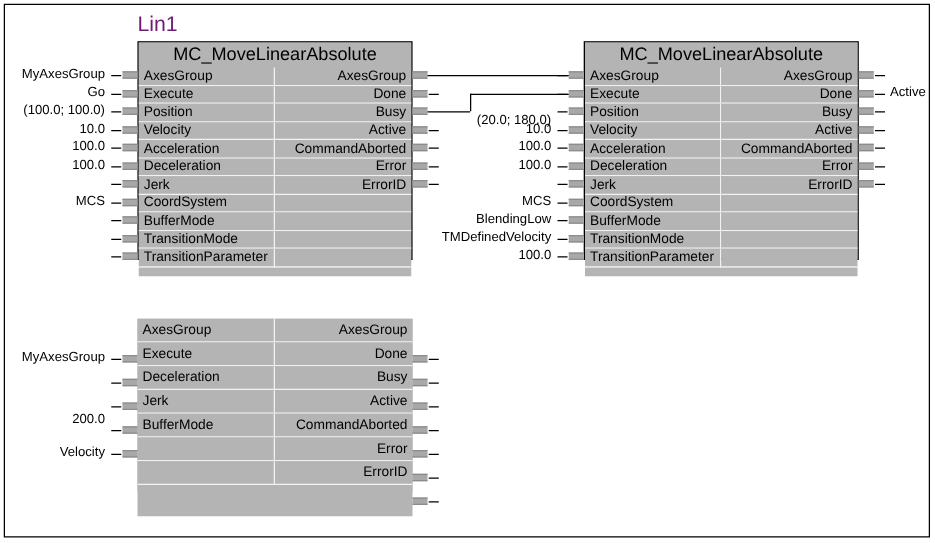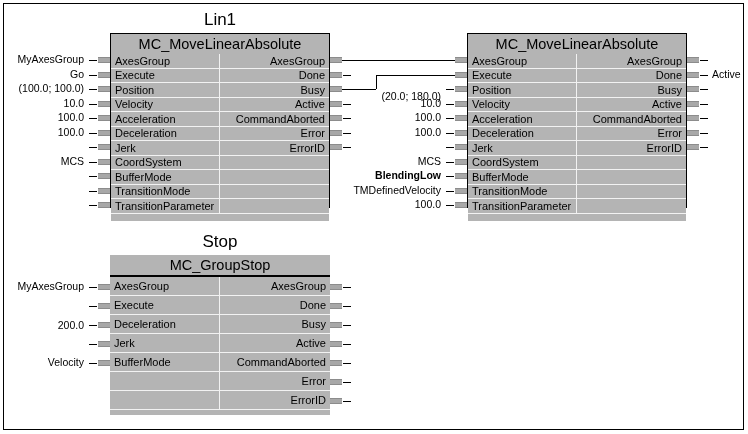--- a/index.html
+++ b/index.html
@@ -19,23 +19,22 @@
     width:741px;height:427px;
     border:1px solid #000000;
     box-sizing:border-box;
   }
 
   
   .fb{position:absolute;}
   .fb-title{
     position:absolute;
     left:0;right:0;top:-24px;
-    text-align:center;
     font-size:17px;
-    color:#000000;
+    color:#701a75;
     line-height:22px;
     white-space:nowrap;
   }
   .fb-body{
     position:relative;
     background:#b4b4b4;
     border:1px solid #000000;
     box-sizing:border-box;
   }
   .fb-header{
@@ -203,23 +202,21 @@
           <div class="fb-row" style="height: 14.5px;">
             <div class="cell in" style="width: 110px; height: 14.5px;">TransitionParameter</div>
             <div class="cell out blank" style="width: 110px; height: 14.5px;"></div>
           </div>
         </div>
       <div class="fb-foot" style="height:7px;"></div>
     </div>
   </div>
 
   <div class="fb" id="blk-stop" style="left:110px;top:255px;width:220px;">
-    <div class="fb-title">Stop</div>
     <div class="fb-body" style="height:158px;border:none;">
-      <div class="fb-header rule" style="height:22px;line-height:21px;">MC_GroupStop</div>
       <div class="fb-rows" id="rows-stop">
           <div class="fb-row" style="height: 19px;">
             <div class="cell in" style="width: 110px; height: 19px;">AxesGroup</div>
             <div class="cell out" style="width: 110px; height: 19px;">AxesGroup</div>
           </div>
           <div class="fb-row" style="height: 19px;">
             <div class="cell in" style="width: 110px; height: 19px;">Execute</div>
             <div class="cell out" style="width: 110px; height: 19px;">Done</div>
           </div>
           <div class="fb-row" style="height: 19px;">
@@ -320,39 +317,39 @@
     <div class="dash" style="left: 700px; top: 132.5px; width: 8px;"></div>
     <div class="nub" style="position: absolute; left: 455px; top: 144px; width: 12px; right: auto;"></div>
     <div class="dash" style="left: 446px; top: 147px; width: 8px;"></div>
     <div class="nub" style="position: absolute; left: 687px; top: 144px; width: 12px; right: auto;"></div>
     <div class="dash" style="left: 700px; top: 147px; width: 8px;"></div>
     <div class="nub" style="position: absolute; left: 455px; top: 158.5px; width: 12px; right: auto;"></div>
     <div class="dash" style="left: 446px; top: 161.5px; width: 8px;"></div>
     <div class="pinlabel r" style="top: 155.5px; right: 307px;">MCS</div>
     <div class="nub" style="position: absolute; left: 455px; top: 173px; width: 12px; right: auto;"></div>
     <div class="dash" style="left: 446px; top: 176px; width: 8px;"></div>
-    <div class="pinlabel r" style="top: 170px; right: 307px; font-weight: bold;">BlendingLow</div>
+    <div class="pinlabel r" style="top: 170px; right: 307px;">BlendingLow</div>
     <div class="nub" style="position: absolute; left: 455px; top: 187.5px; width: 12px; right: auto;"></div>
     <div class="dash" style="left: 446px; top: 190.5px; width: 8px;"></div>
     <div class="pinlabel r" style="top: 184.5px; right: 307px;">TMDefinedVelocity</div>
     <div class="nub" style="position: absolute; left: 455px; top: 202px; width: 12px; right: auto;"></div>
     <div class="dash" style="left: 446px; top: 205px; width: 8px;"></div>
     <div class="pinlabel r" style="top: 199px; right: 307px;">100.0</div>
     <div class="nub" style="position: absolute; left: 98px; top: 284px; width: 12px; right: auto;"></div>
     <div class="dash" style="left: 89px; top: 287px; width: 8px;"></div>
     <div class="pinlabel r" style="top: 281px; right: 664px;">MyAxesGroup</div>
     <div class="nub" style="position: absolute; left: 330px; top: 284px; width: 12px; right: auto;"></div>
     <div class="dash" style="left: 343px; top: 287px; width: 8px;"></div>
     <div class="nub" style="position: absolute; left: 98px; top: 303px; width: 12px; right: auto;"></div>
     <div class="dash" style="left: 89px; top: 306px; width: 8px;"></div>
     <div class="nub" style="position: absolute; left: 330px; top: 303px; width: 12px; right: auto;"></div>
     <div class="dash" style="left: 343px; top: 306px; width: 8px;"></div>
     <div class="nub" style="position: absolute; left: 98px; top: 322px; width: 12px; right: auto;"></div>
     <div class="dash" style="left: 89px; top: 325px; width: 8px;"></div>
-    <div class="pinlabel r" style="top: 320px; right: 664px;">200.0</div>
+    <div class="pinlabel r" style="top: 330px; right: 664px;">200.0</div>
     <div class="nub" style="position: absolute; left: 330px; top: 322px; width: 12px; right: auto;"></div>
     <div class="dash" style="left: 343px; top: 325px; width: 8px;"></div>
     <div class="nub" style="position: absolute; left: 98px; top: 341px; width: 12px; right: auto;"></div>
     <div class="dash" style="left: 89px; top: 344px; width: 8px;"></div>
     <div class="nub" style="position: absolute; left: 330px; top: 341px; width: 12px; right: auto;"></div>
     <div class="dash" style="left: 343px; top: 344px; width: 8px;"></div>
     <div class="nub" style="position: absolute; left: 98px; top: 360px; width: 12px; right: auto;"></div>
     <div class="dash" style="left: 89px; top: 363px; width: 8px;"></div>
     <div class="pinlabel r" style="top: 357px; right: 664px;">Velocity</div>
     <div class="nub" style="position: absolute; left: 330px; top: 360px; width: 12px; right: auto;"></div>

